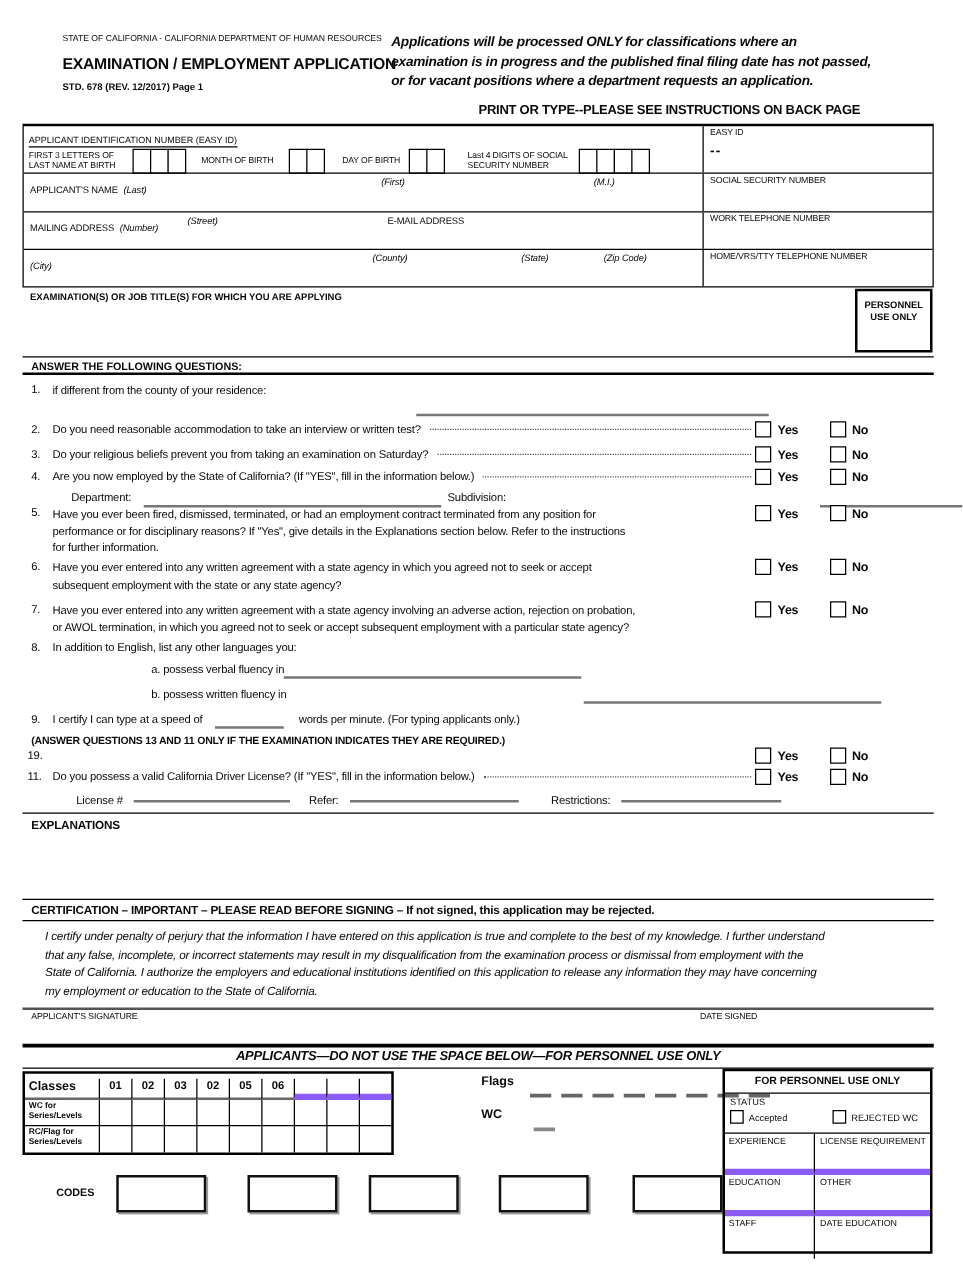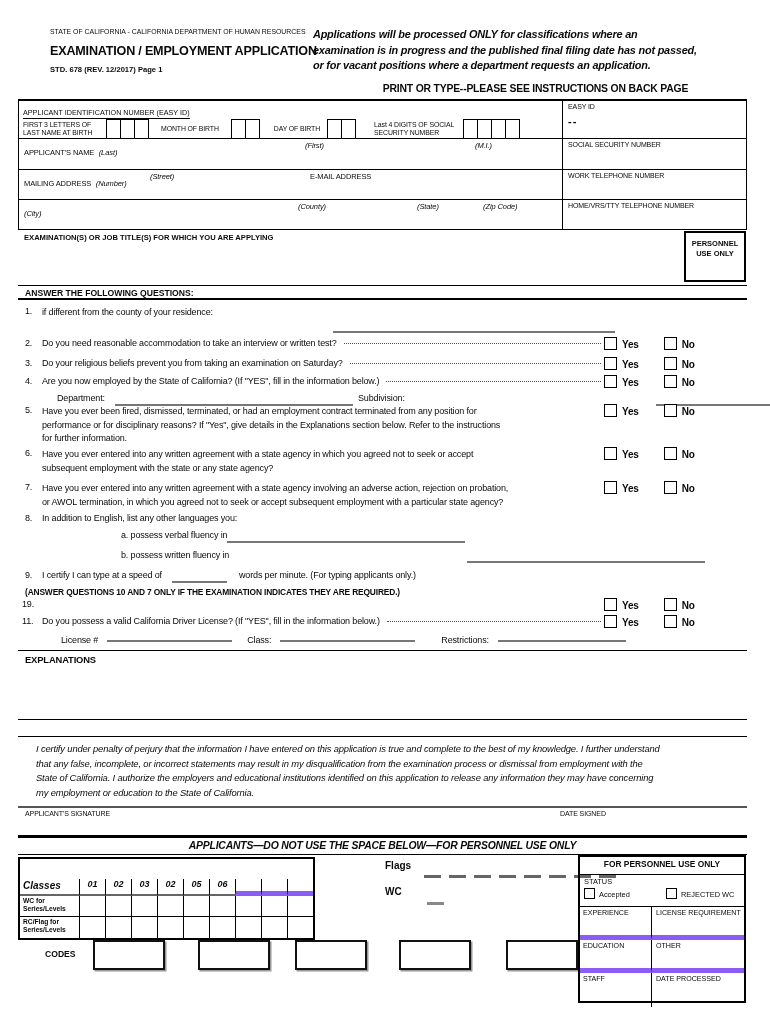--- a/index.html
+++ b/index.html
@@ -58,21 +58,21 @@
   
   .bhead{left:18px;top:840px;width:729px;text-align:center;font-size:10.4px;font-weight:bold;font-style:italic;letter-spacing:-0.2px;}
   .bheadrule{left:18px;top:854px;width:729px;border-top:1.5px solid #000;}
   .ct{left:18px;top:857px;width:297px;border:2px solid #000;box-sizing:border-box;}
   .ct-r{display:flex;}
   .ct-label{width:59px;box-sizing:border-box;padding:1px 0 0 3px;}
   .ct-c{width:26px;border-left:1px solid #000;box-sizing:border-box;text-align:center;font-weight:bold;}
   .hb{border-bottom:2px solid #666;}
   .lb{border-bottom:5px solid #8b5cf6;}
   .tb{border-bottom:1px solid #000;}
-  .cth{height:17px;font-size:9px;padding-top:20px;font-style:italic;}
+  .cth{height:17px;font-size:9px;padding-top:4px;}
   .ctd{height:21px;}
   .ctlab{font-size:6.7px;font-weight:bold;line-height:8.2px;}
   .codeslab{left:45px;top:949px;font-size:8.6px;font-weight:bold;}
   .codebox{position:absolute;top:940px;width:72px;height:30px;border:2px solid #111;box-sizing:border-box;box-shadow:1.5px 1.5px 0 #999;background:#fff;}
   .flagslab{left:385px;top:860px;font-size:10px;font-weight:bold;}
   .dashrow{left:424px;top:875px;display:flex;gap:8px;}
   .dash{width:17px;height:2.5px;background:#666;}
   .wclab{left:385px;top:886px;font-size:10px;font-weight:bold;}
   .wcdash{left:427px;top:902px;width:17px;height:2.5px;background:#888;}
   .pb{left:578px;top:855px;width:168px;height:148px;border:2px solid #000;box-sizing:border-box;}
@@ -299,21 +299,21 @@
 
     <div class="q" style="top:268px;">
       <span class="qn">9.</span>
       <div class="qt" style="display:flex;align-items:baseline;">
         <span>I certify I can type at a speed of</span>
         <span class="u" style="width:55px;margin-left:10px;"></span>
         <span style="margin-left:12px;">words per minute. (For typing applicants only.)</span>
       </div>
     </div>
 
-    <div class="q note" style="top:285px;left:7px;">(ANSWER QUESTIONS 10 AND 7 ONLY IF THE EXAMINATION INDICATES THEY ARE REQUIRED.)</div>
+    <div class="q note" style="top:285px;left:7px;">(ANSWER QUESTIONS 13 AND 11 ONLY IF THE EXAMINATION INDICATES THEY ARE REQUIRED.)</div>
 
     <div class="q" style="top:297px;">
       <span class="qn2">19.</span>
       <div class="yn">
         <span class="cb"></span>
         <span class="ylab">Yes</span>
         <span class="cb nbox"></span>
         <span class="ylab">No</span>
       </div>
     </div>
@@ -328,31 +328,32 @@
         <span class="cb"></span>
         <span class="ylab">Yes</span>
         <span class="cb nbox"></span>
         <span class="ylab">No</span>
       </div>
     </div>
 
     <div class="q" style="top:333px;display:flex;align-items:flex-start;margin-left:36px;">
       <span style="margin-left:7px;">License #</span>
       <span class="u" style="width:125px;margin-left:9px;"></span>
-      <span style="margin-left:15px;">Class:</span>
+      <span style="margin-left:15px;">Refer:</span>
       <span class="u" style="width:135px;margin-left:9px;"></span>
       <span style="margin-left:26px;">Restrictions:</span>
       <span class="u" style="width:128px;margin-left:9px;"></span>
     </div>
 
     <div class="q rule" style="top:348px;"></div>
     <div class="q b" style="top:352px;left:7px;font-size:9.4px;">EXPLANATIONS</div>
   </div>
 
   <div class="abs rule" style="left:18px;top:719px;width:729px;"></div>
+  <div class="abs certhead">CERTIFICATION – IMPORTANT – PLEASE READ BEFORE SIGNING – If not signed, this application may be rejected.</div>
   <div class="abs rule" style="left:18px;top:736px;width:729px;"></div>
   <div class="abs certbody">
     <div>I certify under penalty of perjury that the information I have entered on this application is true and complete to the best of my knowledge. I further understand</div>
     <div>that any false, incomplete, or incorrect statements may result in my disqualification from the examination process or dismissal from employment with the</div>
     <div>State of California. I authorize the employers and educational institutions identified on this application to release any information they may have concerning</div>
     <div>my employment or education to the State of California.</div>
   </div>
   <div class="abs sigrule"></div>
   <div class="abs lab7" style="left:25px;top:810px;">APPLICANT'S SIGNATURE</div>
   <div class="abs lab7" style="left:560px;top:810px;">DATE SIGNED</div>
@@ -439,17 +440,17 @@
     <div class="pbrow" style="height:33px;">
       <div class="pbl lb"><span>EXPERIENCE</span></div>
       <div class="pbr lb"><span>LICENSE REQUIREMENT</span></div>
     </div>
     <div class="pbrow" style="height:33px;">
       <div class="pbl lb"><span>EDUCATION</span></div>
       <div class="pbr lb"><span>OTHER</span></div>
     </div>
     <div class="pbrow" style="height:34px;">
       <div class="pbl"><span>STAFF</span></div>
-      <div class="pbr"><span>DATE PROCESSED</span></div>
+      <div class="pbr"><span>DATE EDUCATION</span></div>
     </div>
   </div>
 
 </div>
 
 </body></html>

